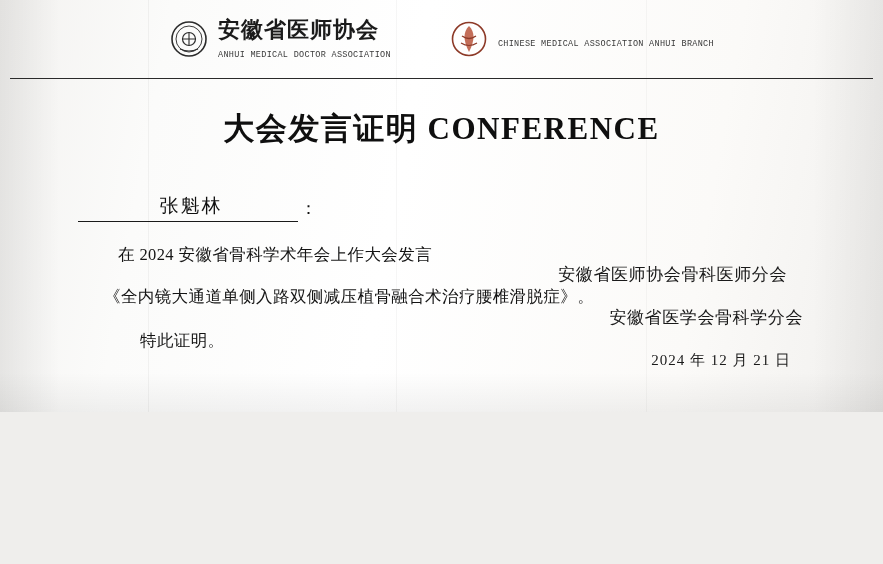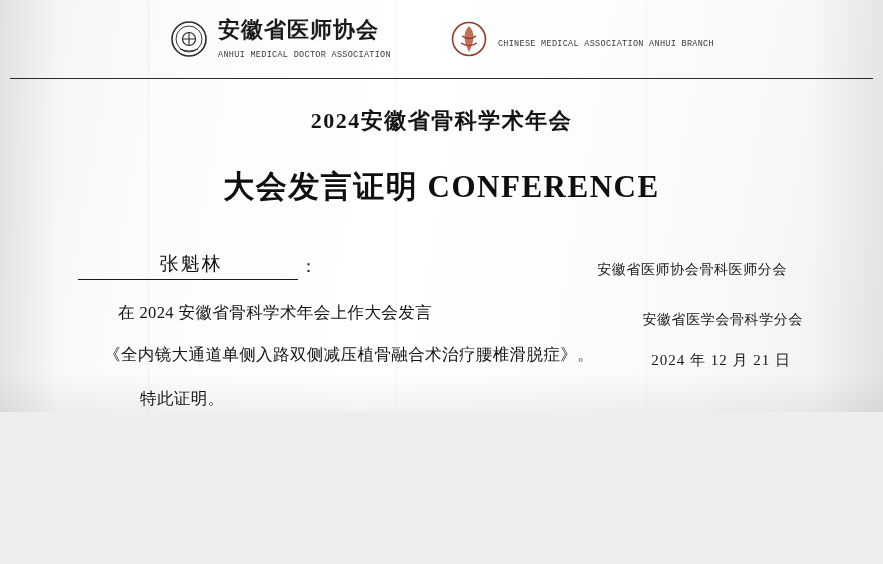--- a/index.html
+++ b/index.html
@@ -173,28 +173,28 @@
 
   
   .sign-block {
     position: absolute;
     right: 96px;
     bottom: 42px;
     text-align: left;
     width: 330px;
   }
   .sign-org {
-    font-size: 14px;
+    font-size: 17px;
     color: #1a1a1a;
     letter-spacing: 0.6px;
     text-align: right;
     font-family: "Liberation Serif", serif;
   }
   .sign-org-2 {
-    margin-top: 32px;
+    margin-top: 20px;
     margin-right: -16px;
   }
   .sign-date {
     margin-top: 22px;
     font-size: 15px;
     color: #1a1a1a;
     letter-spacing: 1px;
     text-align: right;
     margin-right: -4px;
     font-family: "Liberation Serif", serif;
@@ -269,21 +269,20 @@
         </svg>
       </span>
       <span class="org-text">
         <span class="org-en">CHINESE MEDICAL ASSOCIATION ANHUI BRANCH</span>
       </span>
     </div>
 
   </div>
   <div class="header-rule"></div>
 
-  <div class="conf-title">2024安徽省骨科学术年会</div>
   <div class="cert-title">大会发言证明 CONFERENCE</div>
 
   <div class="body-block">
 
     <div class="recipient-row">
       <span class="recipient-name">张魁林</span>
       <span class="recipient-colon">：</span>
     </div>
 
     <div class="line line-1">在 2024 安徽省骨科学术年会上作大会发言</div>

